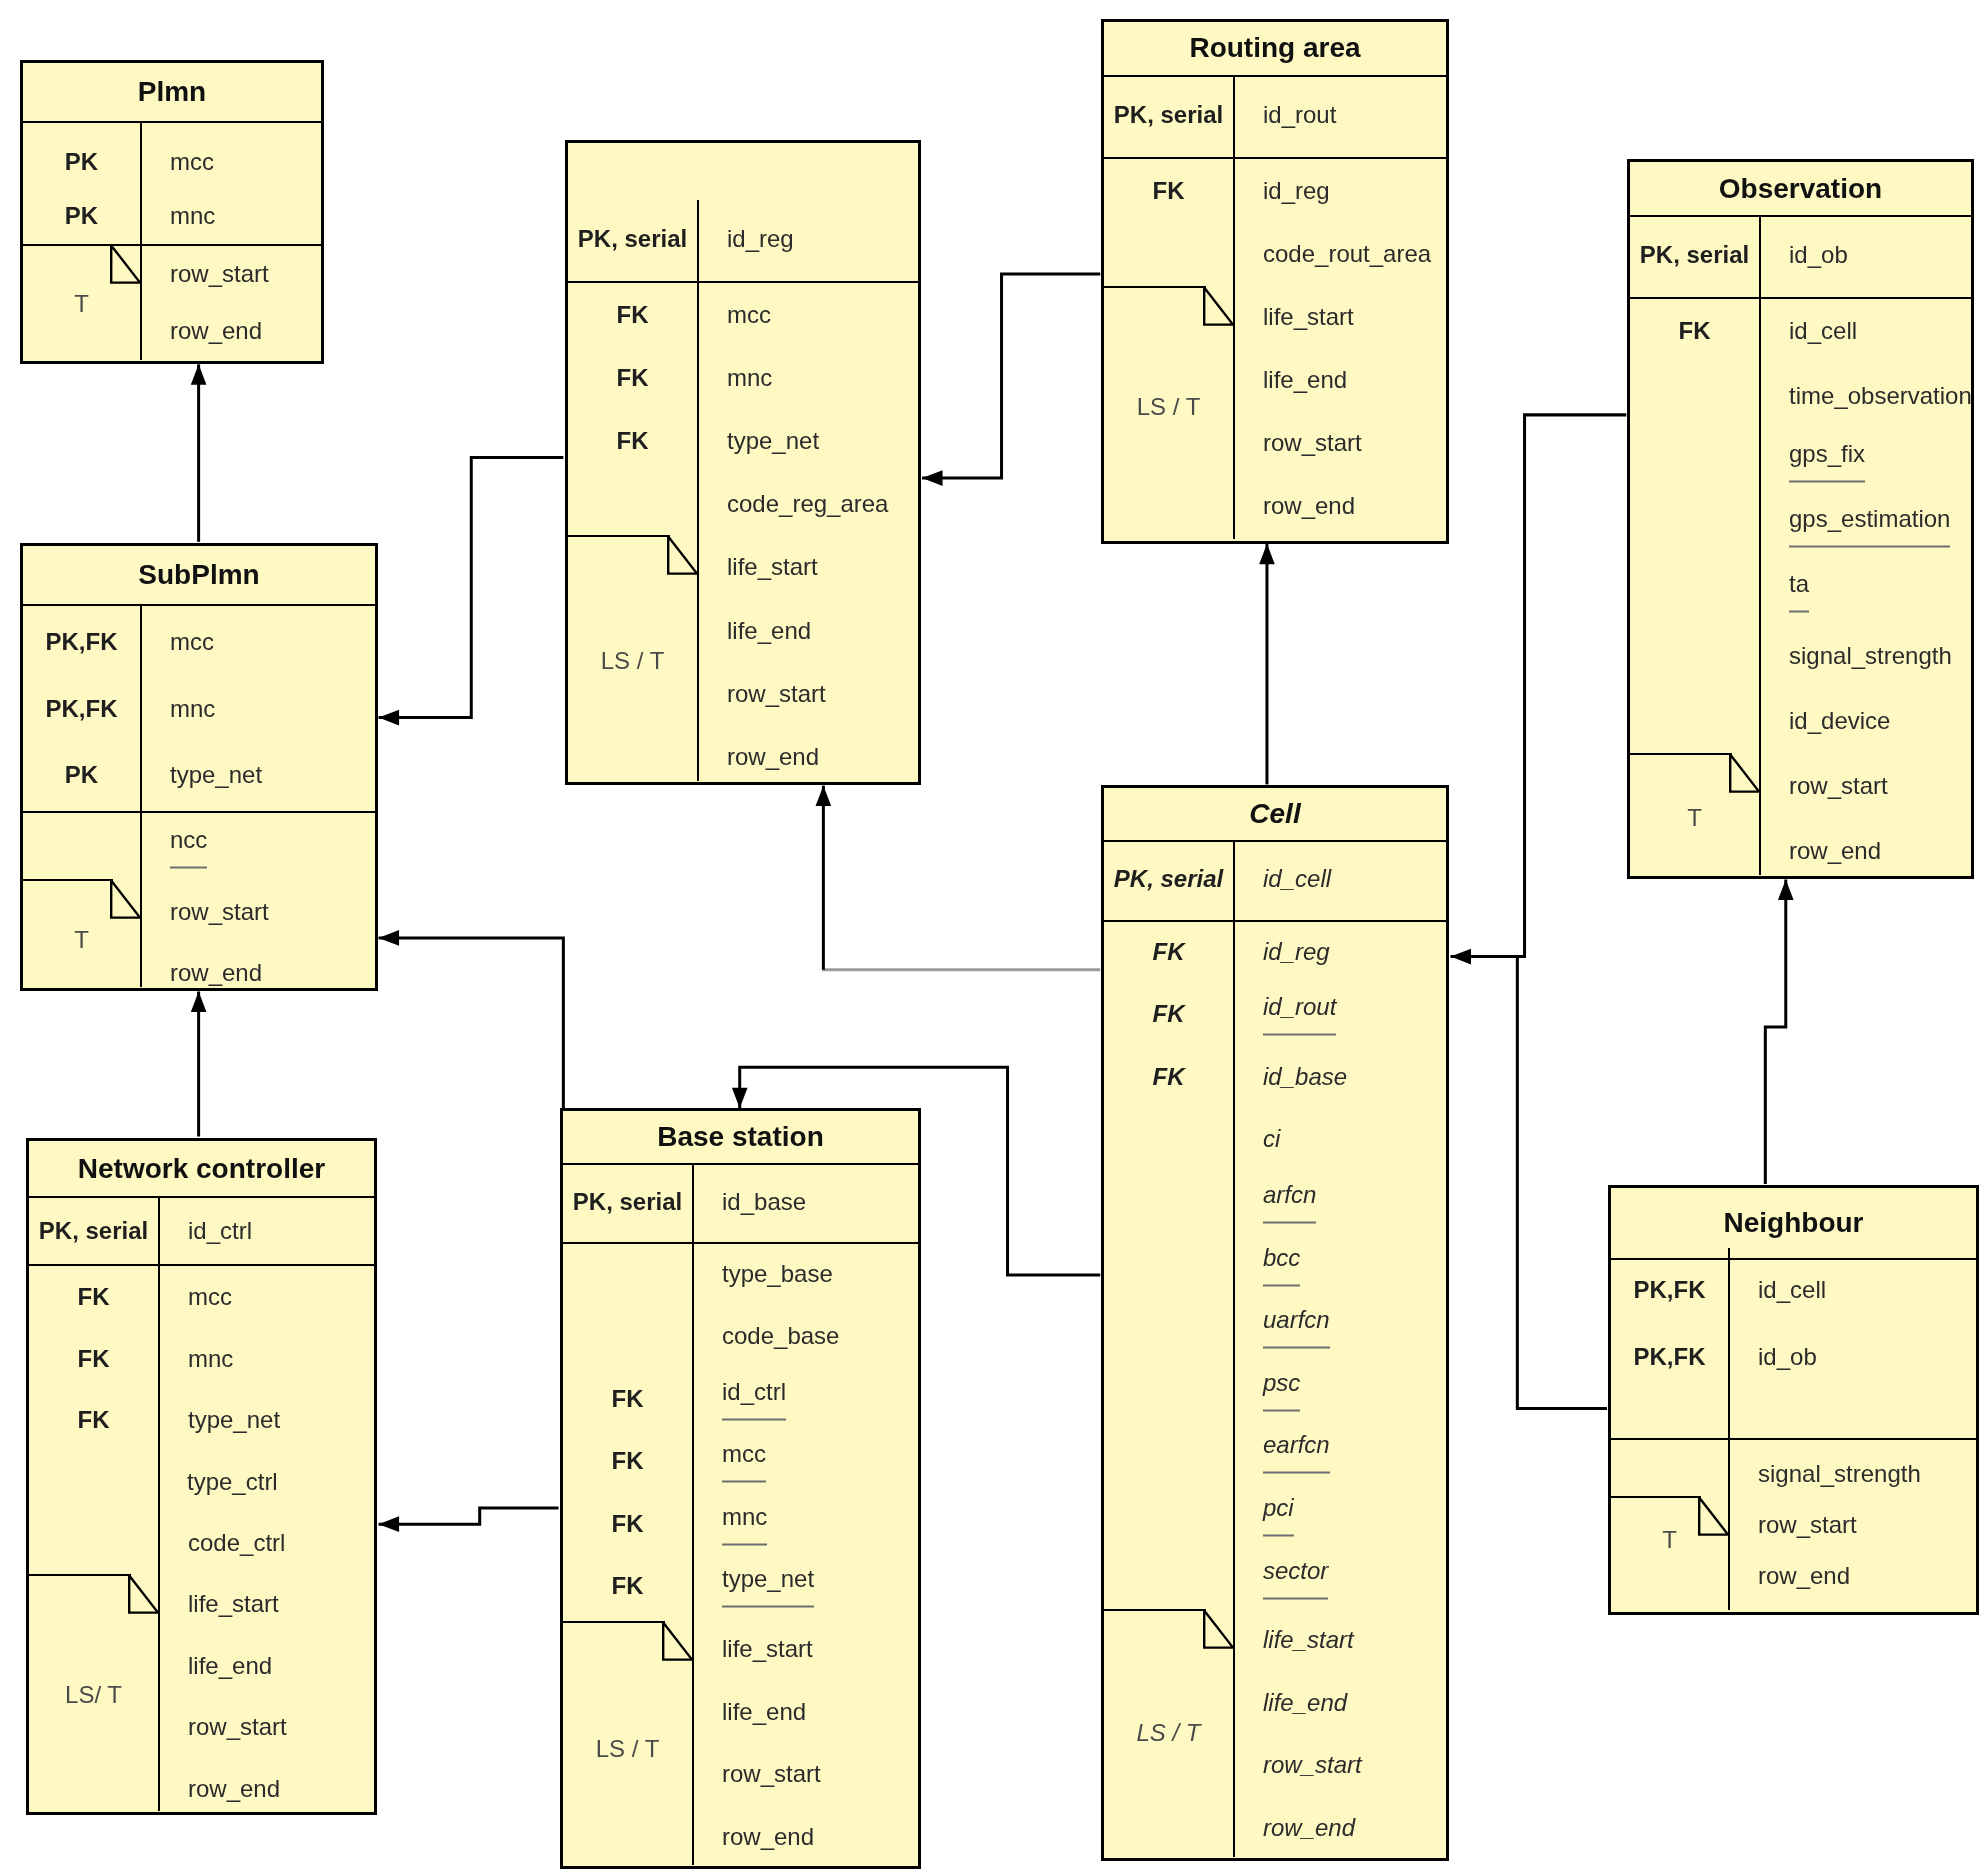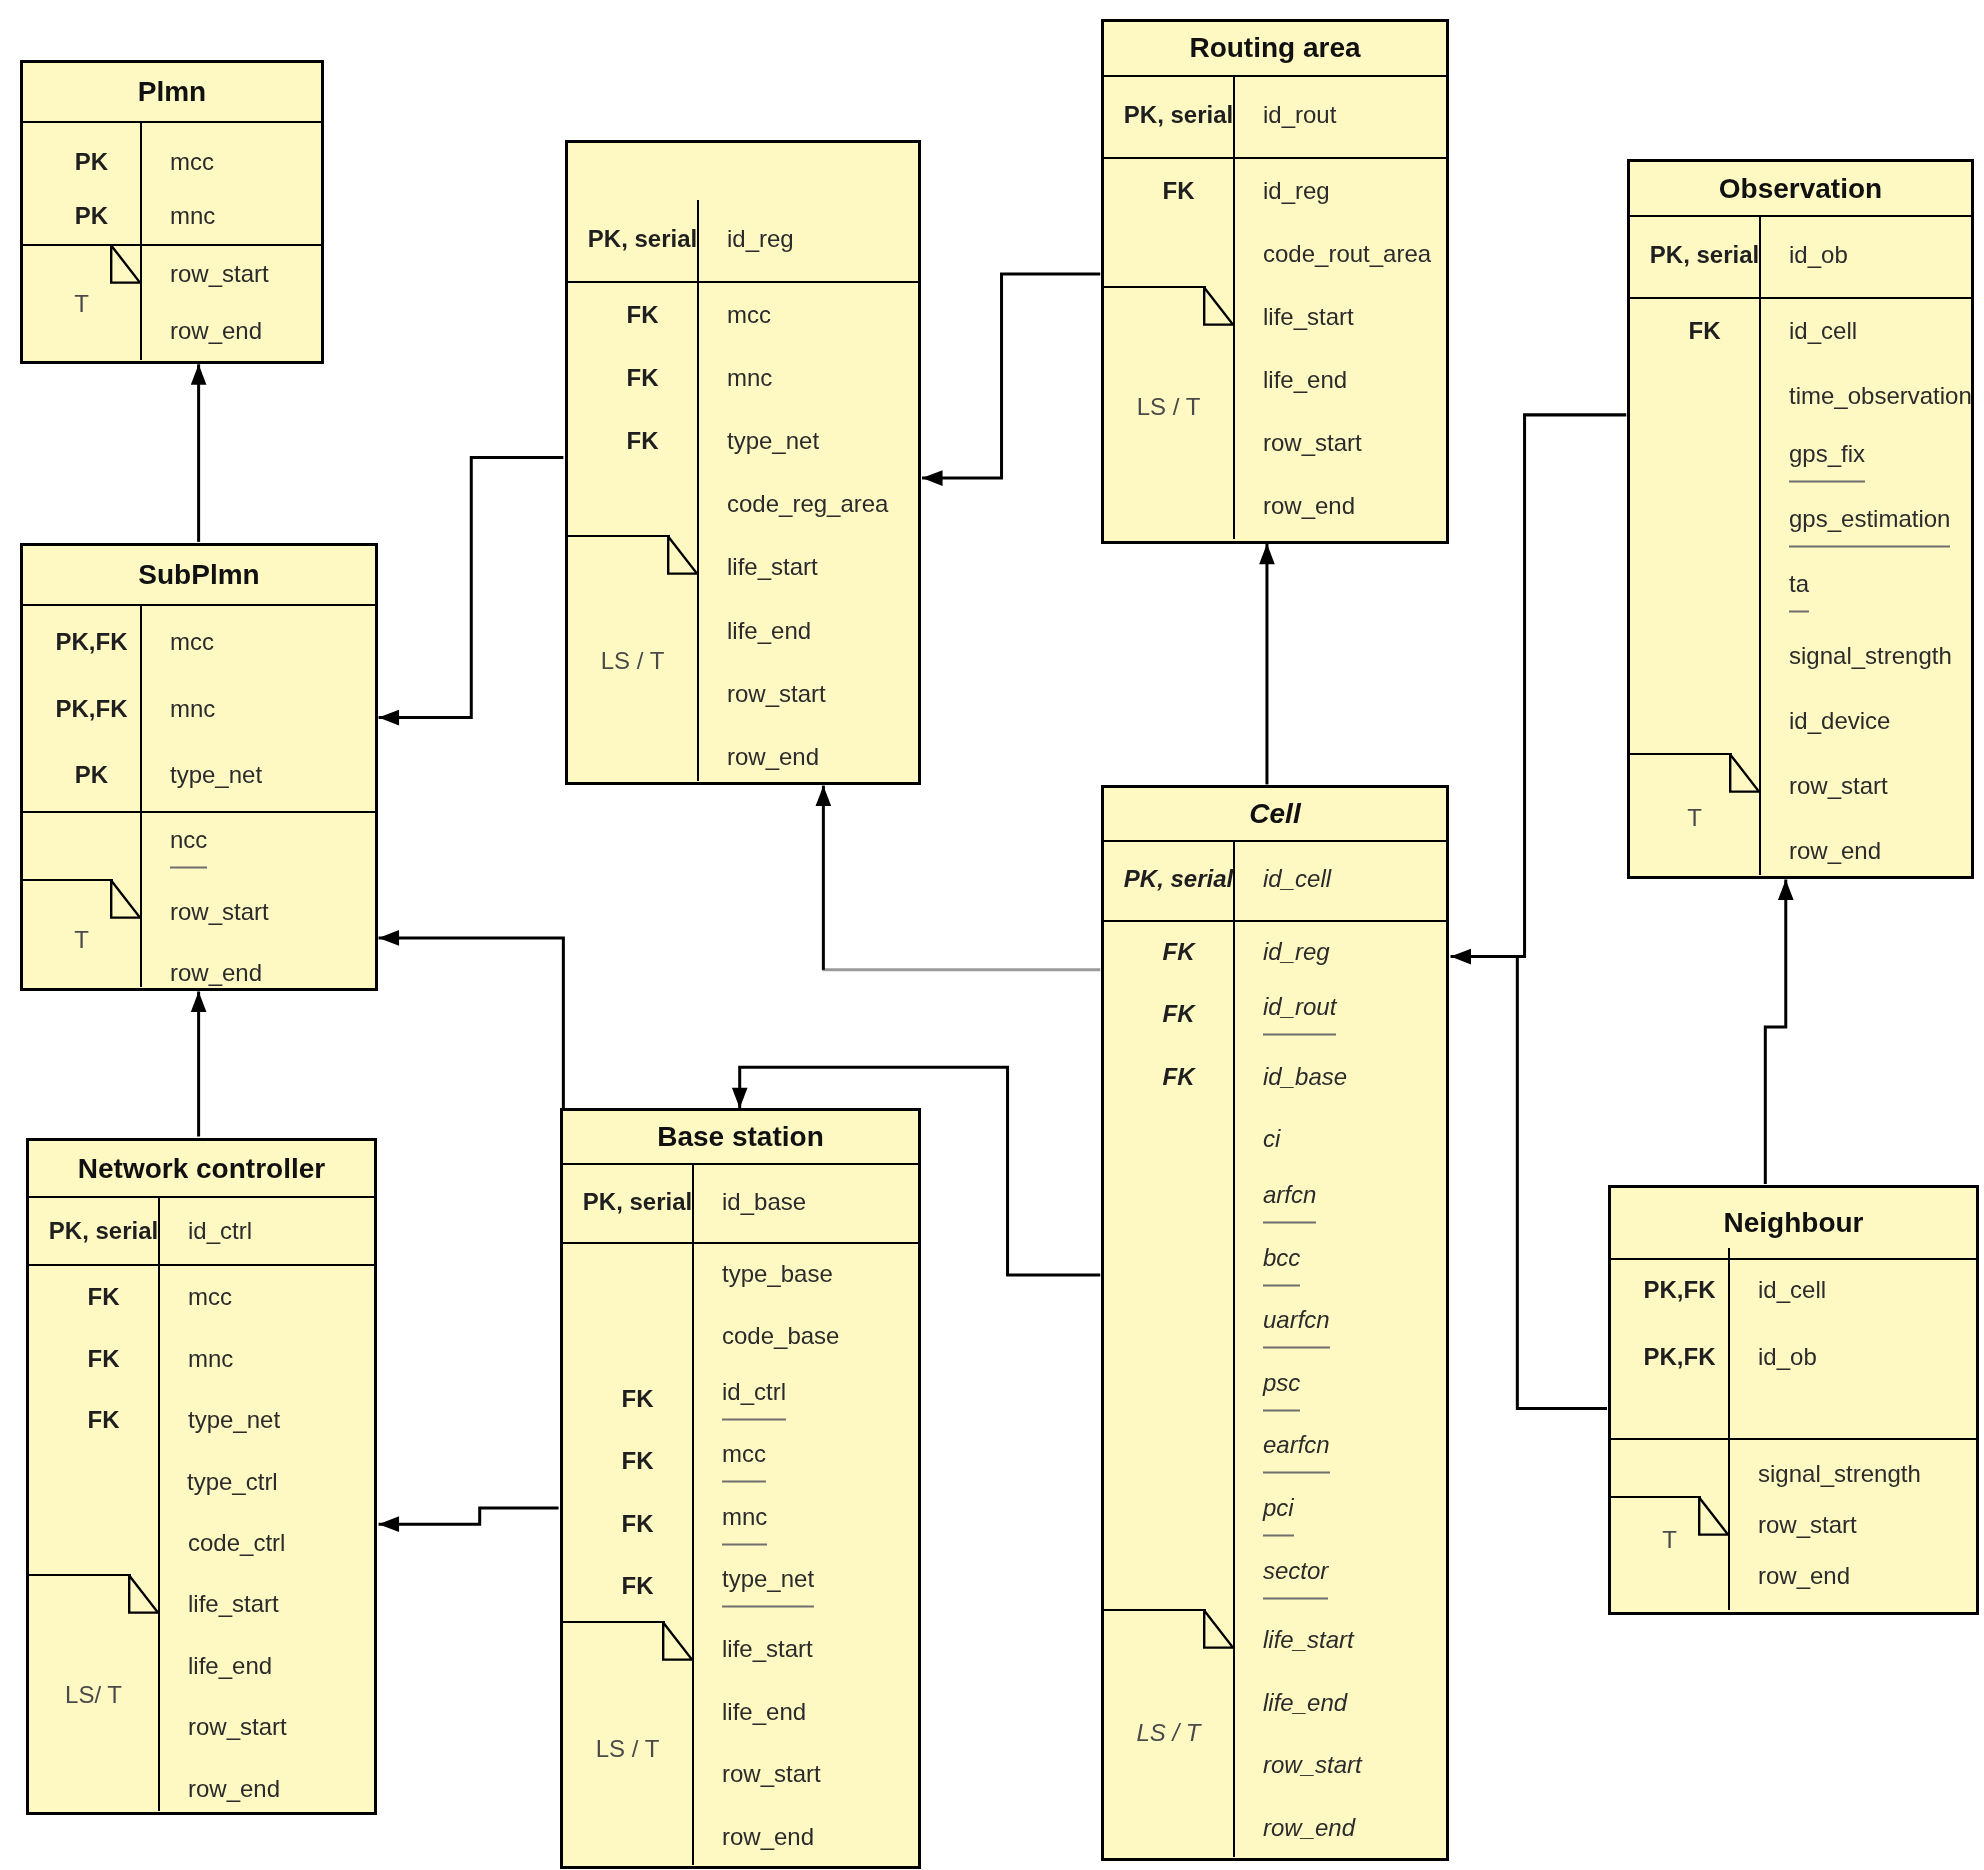--- a/index.html
+++ b/index.html
@@ -5,21 +5,21 @@
   html,body{margin:0;padding:0;background:#ffffff;}
   body{font-family:"Liberation Sans", sans-serif;}
   #diagram{position:relative;overflow:hidden;background:#ffffff;}
   .tbl{position:absolute;border:3.6px solid #000;background:#fef9c3;box-sizing:border-box;}
   .tbl-title{position:absolute;left:0;right:0;top:0;text-align:center;font-weight:bold;
              color:#111;border-bottom:2.4px solid #000;box-sizing:border-box;
              display:flex;align-items:center;justify-content:center;font-size:28px;}
   .vline{position:absolute;width:2.4px;background:#000;}
   .hline{position:absolute;height:2.4px;background:#000;}
   .row-key{position:absolute;text-align:center;font-weight:bold;color:#1f1f1f;
-           font-size:24px;transform:translateY(-50%);white-space:nowrap;margin-left:10px;}
+           font-size:24px;transform:translateY(-50%);white-space:nowrap;}
   .row-field{position:absolute;color:#2b2b2b;font-size:24px;transform:translateY(-50%);
              white-space:nowrap;}
   .row-field.u{border-bottom:2.4px solid #6e6e6e;padding-bottom:13px;}
   .sec-label{position:absolute;text-align:center;color:#4a4a4a;font-size:24px;
              transform:translateY(-50%);}
   .fold-icon{position:absolute;}
   #connector-layer{position:absolute;left:0;top:0;pointer-events:none;}
 </style>
 </head>
 <body>

